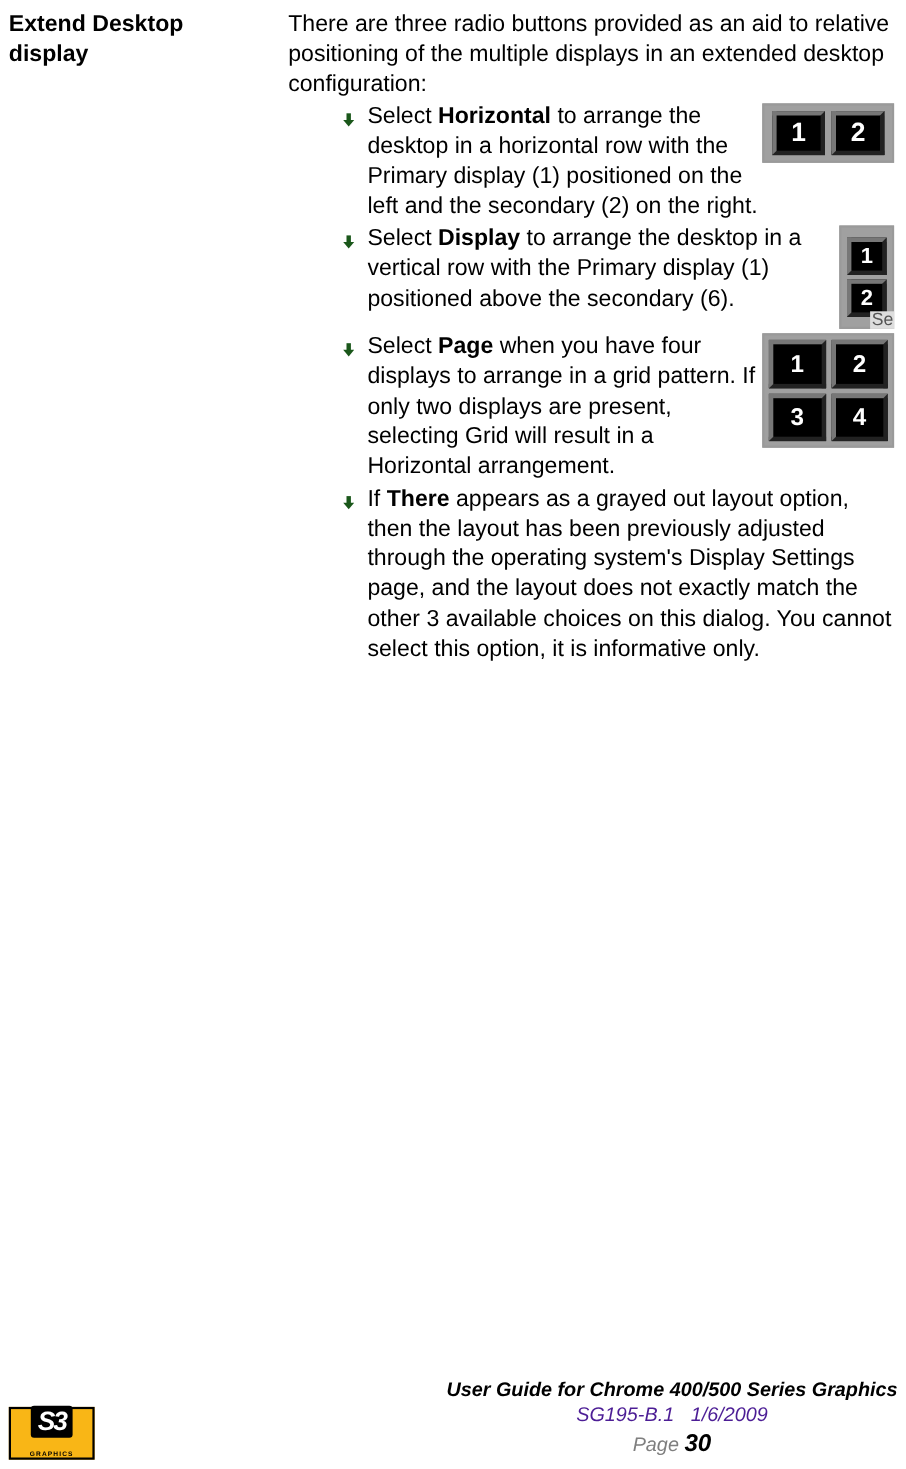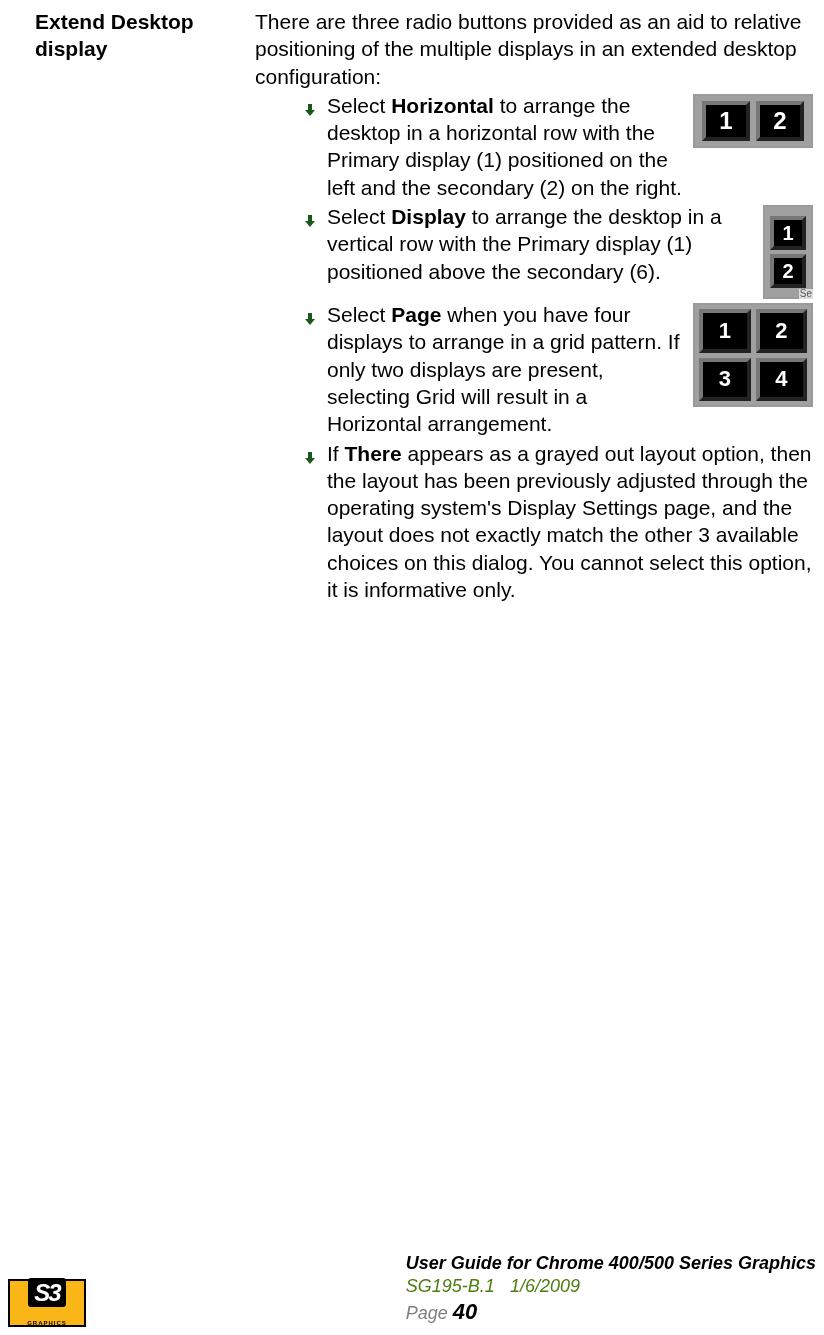--- a/index.html
+++ b/index.html
@@ -18,25 +18,25 @@
       position: relative;
       padding: 8px 8px 0 8px;
     }
     .content-row {
       display: flex;
       gap: 20px;
     }
     .left-col {
       width: 200px;
       flex-shrink: 0;
-      margin-left: 27px;
     }
     .right-col {
       flex: 1;
       padding-right: 3px;
+      margin-left: 34px;
     }
     .section-title {
       font-weight: bold;
     }
     .bullet-item {
       margin-top: 2px;
       padding-left: 72px;
       position: relative;
     }
     .bullet-icon-wrap {
@@ -96,21 +96,21 @@
       flex-direction: column;
       align-items: center;
       justify-content: center;
       gap: 4px;
       position: relative;
     }
     .img-vertical .se-label {
       position: absolute;
       bottom: -2px;
       right: -2px;
-      font-size: 10px;
+      font-size: 16px;
       background: #ddd;
       color: #555;
       padding: 0 1px;
       line-height: 1;
     }
     .img-vertical .img-tile {
       width: 36px;
       height: 34px;
       font-size: 20px;
     }
@@ -168,30 +168,30 @@
       border-radius: 3px;
     }
     .logo-sub {
       font-size: 6px;
       color: #000;
       letter-spacing: 1px;
       margin-top: 1px;
       font-weight: bold;
     }
     .footer-text {
-      text-align: left;
+      text-align: center;
       font-size: 18px;
     }
     .footer-title {
       font-style: italic;
       font-weight: bold;
     }
     .footer-meta {
       font-style: italic;
-      color: #4d7c0f;
+      color: #4c1d95;
     }
     .footer-page {
       font-style: italic;
       color: #7f7f7f;
     }
     .footer-page-num {
       color: #000;
       font-weight: bold;
       font-size: 22px;
     }
@@ -279,16 +279,16 @@
   <div class="logo">
     <div class="logo-s3">S3</div>
     <div class="logo-sub">GRAPHICS</div>
   </div>
   <div class="footer-text">
     <div class="footer-title">User Guide for Chrome 400/500 Series Graphics</div>
     <div class="footer-meta">
       <span>SG195-B.1</span>&nbsp;&nbsp;&nbsp;<span>1/6/2009</span>
     </div>
     <div class="footer-page">
-      <span>Page </span><span class="footer-page-num">40</span>
+      <span>Page </span><span class="footer-page-num">30</span>
     </div>
   </div>
 </div>
 
 </body></html>

